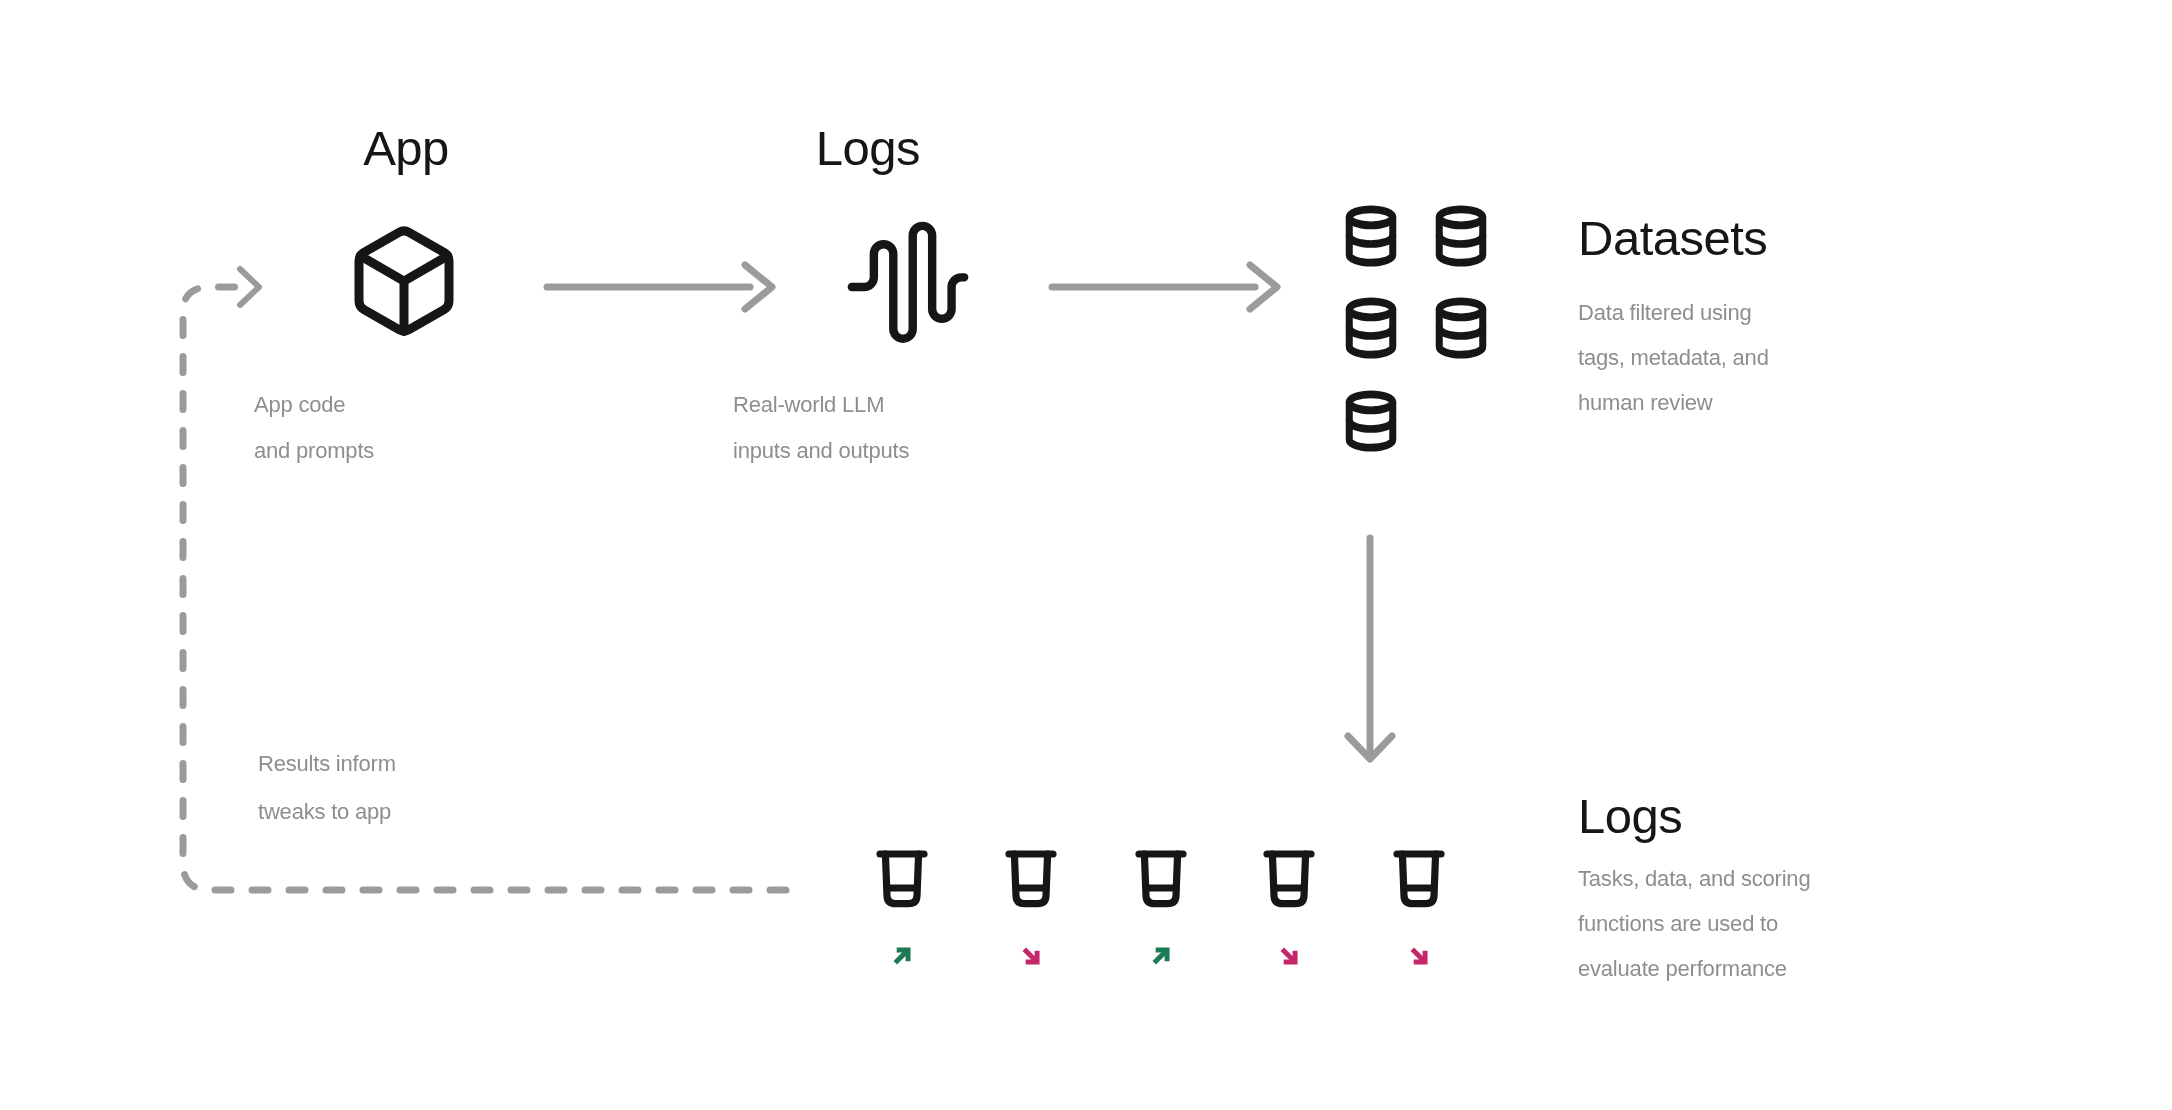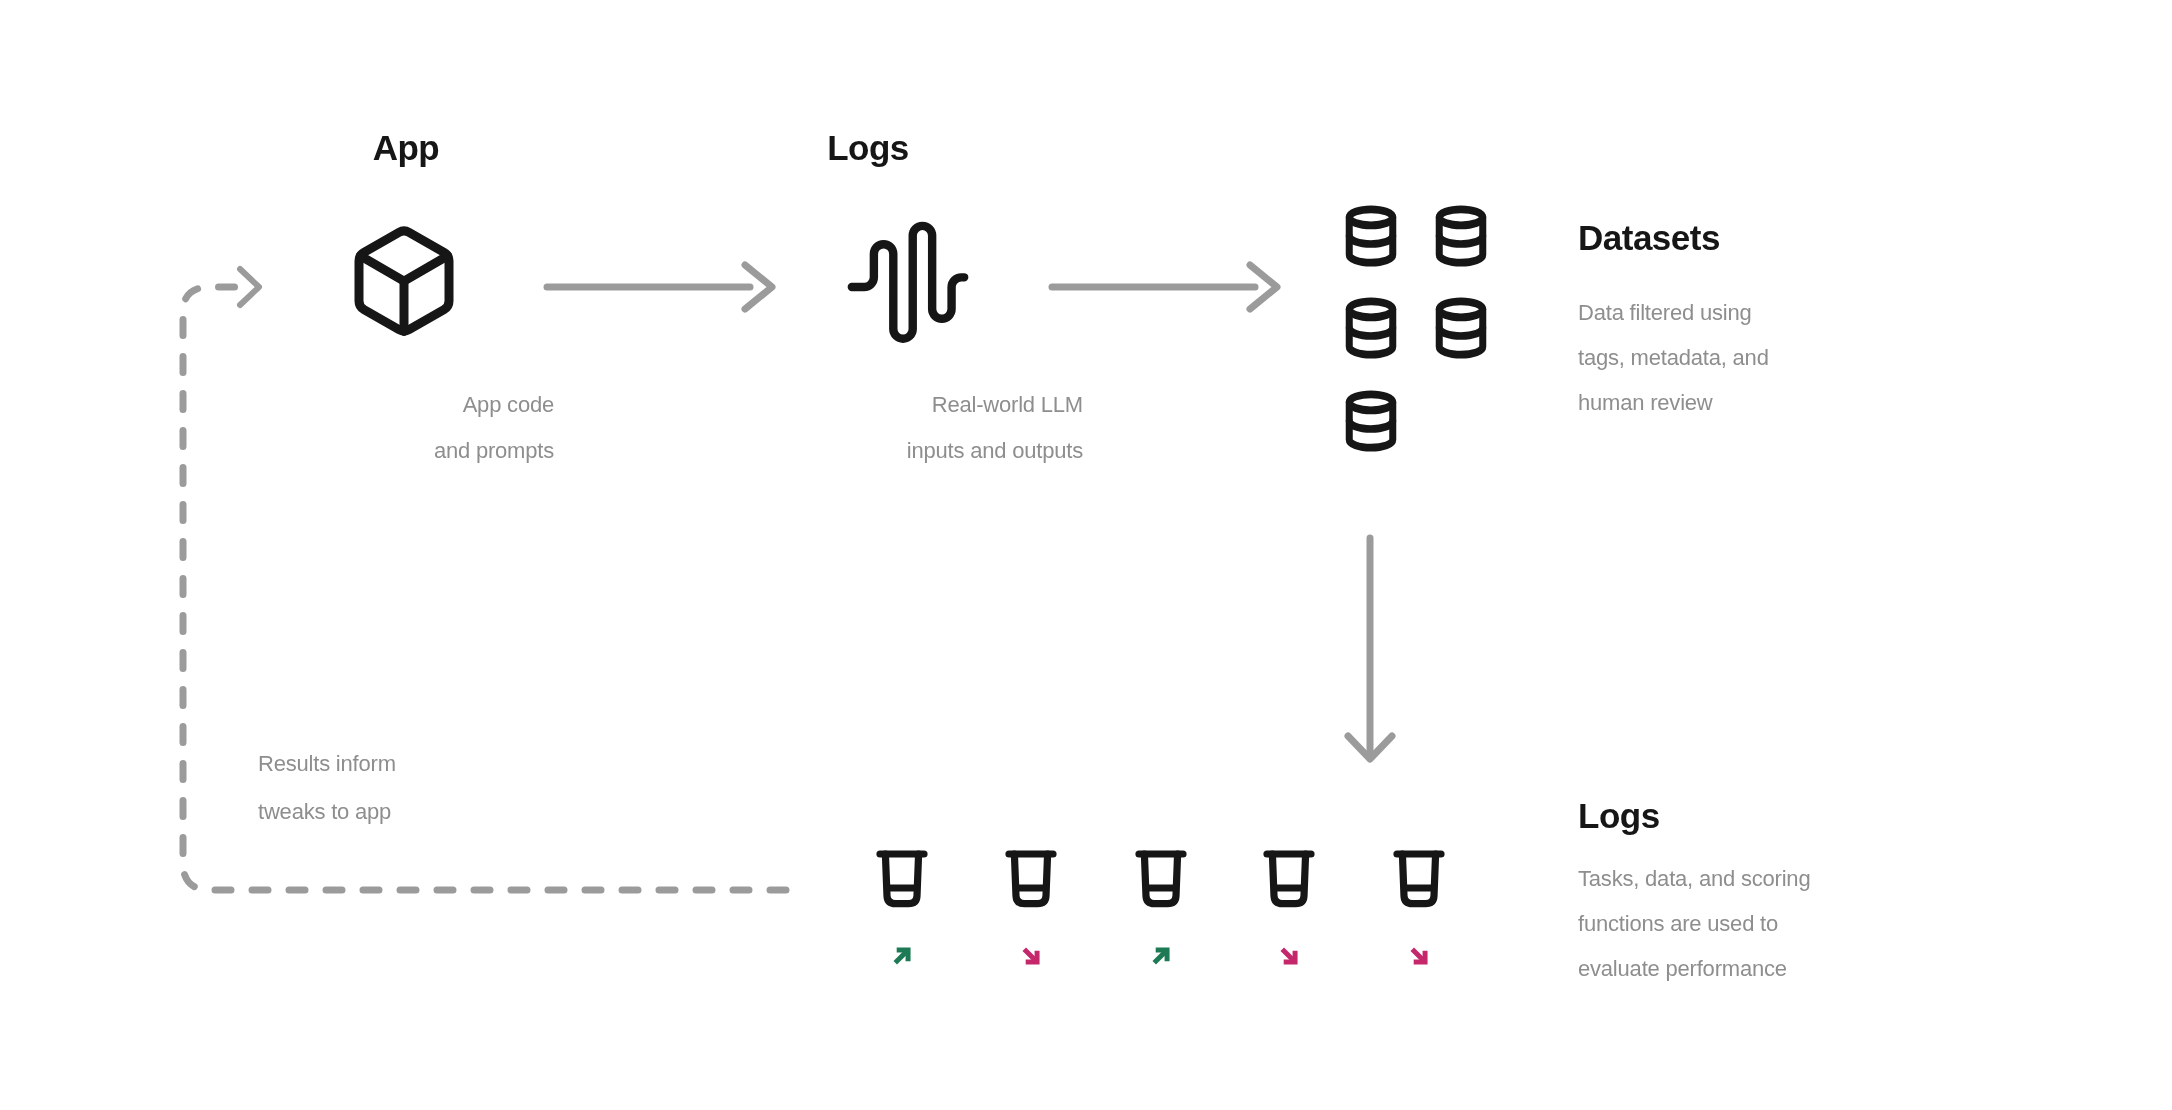--- a/index.html
+++ b/index.html
@@ -17,30 +17,30 @@
     position:relative;
     width:2172px;height:1110px;
     background:var(--background);
     overflow:hidden;
   }
   .abs{position:absolute;}
   .overlay{position:absolute;left:0;top:0;width:2172px;height:1110px;}
 
   .node-title{
     position:absolute;
-    font-size:35px;font-weight:700;letter-spacing:-0.5px;
+    font-size:49px;font-weight:400;letter-spacing:-0.5px;
     color:var(--ink);line-height:52px;
   }
   .node-title.centered{text-align:center;}
   .caption{
     position:absolute;
     font-size:22px;font-weight:400;color:var(--text-muted);
     line-height:46px;letter-spacing:-0.2px;
   }
-  .caption.centered{text-align:right;}
+  .caption.centered{text-align:left;}
   .caption .line{display:block;}
 
   .icon{position:absolute;color:var(--ink);}
   .icon svg{display:block;width:100%;height:100%;}
 
   .connector{stroke:var(--connector);fill:none;}
 
   .trend{position:absolute;width:26px;height:26px;color:var(--trend-up);}
   .trend[data-dir="down"]{color:var(--trend-down);}
   .trend svg{display:block;width:100%;height:100%;}

